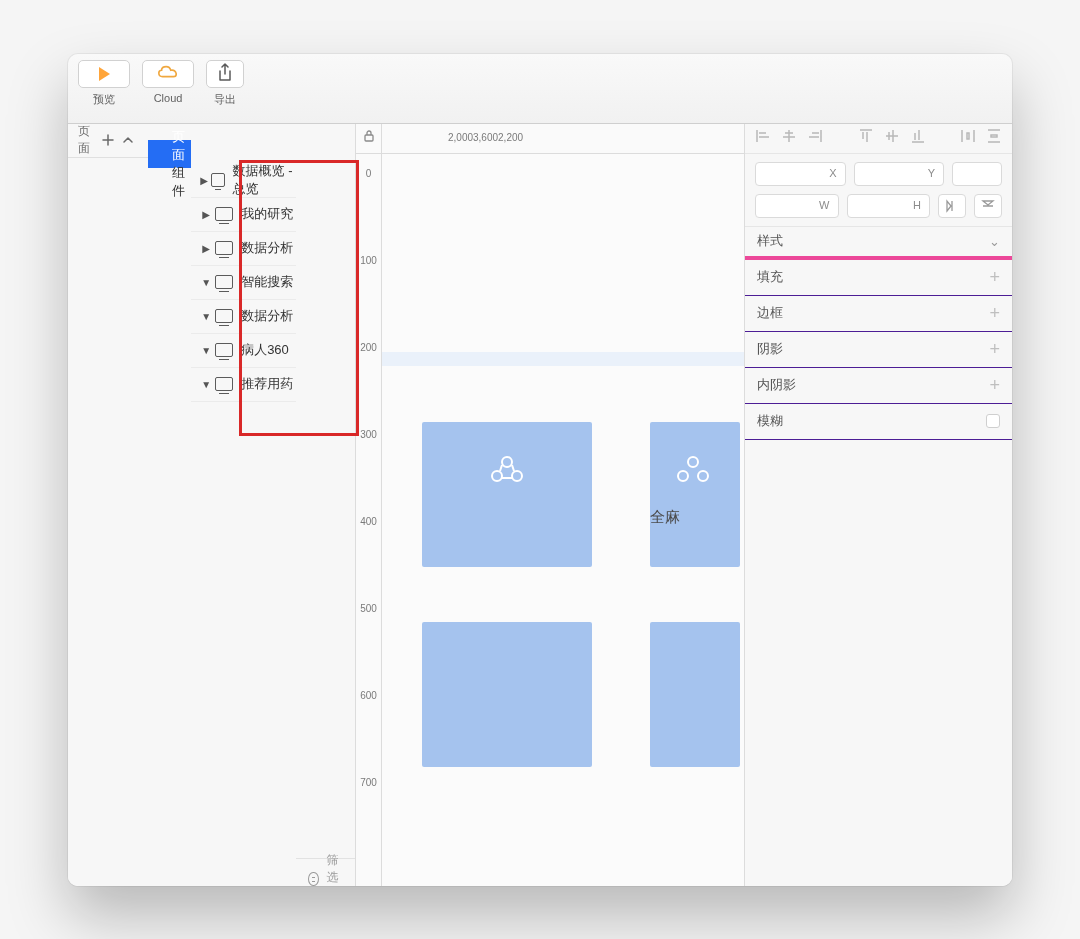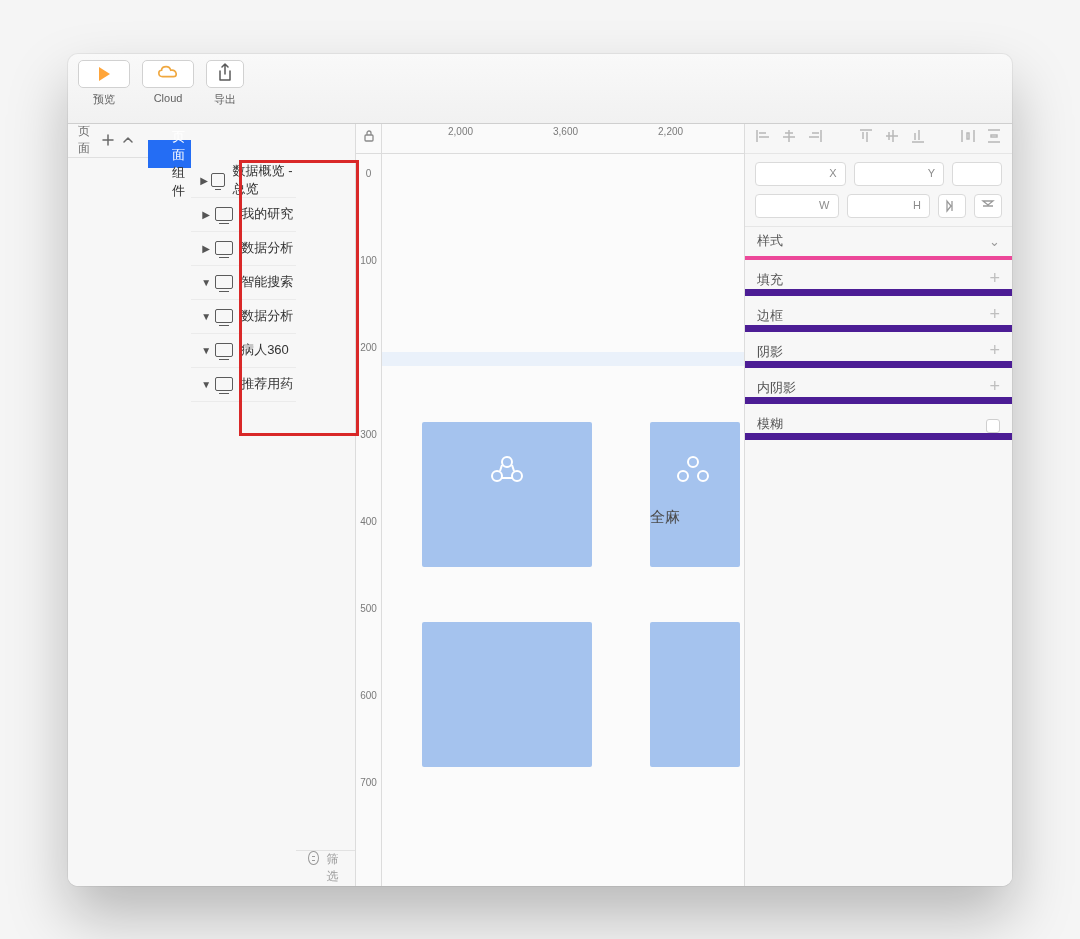--- a/index.html
+++ b/index.html
@@ -80,33 +80,33 @@
   border-bottom:1px solid #ebebeb; cursor:default; position:relative; z-index:2;
 }
 .layer-row .chev { width:14px; text-align:center; color:#555; font-size:10px; margin-right:2px;}
 .artboard-ic { width:18px; height:14px; border:1.5px solid #5b5b5b; border-radius:2px; position:relative; margin-right:8px;}
 .artboard-ic::after { content:""; position:absolute; left:3px; right:3px; bottom:-4px; height:2px; border-bottom:1.5px solid #5b5b5b;}
 .red-box {
   position:absolute; left:48px; top:0px; width:120px; height:276px; border:3px solid #d92828; z-index:5; pointer-events:none;
 }
 
 .lp-filter {
-  margin-top:auto; height:36px; border-top:1px solid #e2e2e2; display:flex; align-items:flex-start; padding:0 12px;
+  margin-top:auto; height:28px; border-top:1px solid #e2e2e2; display:flex; align-items:flex-end; padding:0 12px;
   font-size:12px; color:#9a9a9a; gap:8px;
 }
 .filter-ic { width:14px; height:14px; border:1.5px solid #9a9a9a; border-radius:50%; position:relative;}
 .filter-ic::before,.filter-ic::after{content:"";position:absolute;left:3px;right:3px;height:1px;background:#9a9a9a;}
 .filter-ic::before{top:4px;} .filter-ic::after{top:8px;}
 
 
 .canvas-wrap { flex:1; display:flex; flex-direction:column; min-width:0; background:#fafafa;}
 .ruler-corner { width:26px; height:30px; border-right:1px solid #dcdcdc; border-bottom:1px solid #dcdcdc; display:flex; align-items:center; justify-content:center; color:#8a8a8a;}
 .lock-ic svg{width:12px;height:14px;}
 .top-strip { display:flex; height:30px; }
-.ruler-h { flex:1; border-bottom:1px solid #dcdcdc; display:flex; align-items:flex-end; font-size:10px; color:#7a7a7a; padding-bottom:16px; gap:80px; padding-left:66px;}
+.ruler-h { flex:1; border-bottom:1px solid #dcdcdc; display:flex; align-items:flex-end; font-size:10px; color:#7a7a7a; padding-bottom:10px; padding-left:66px;}
 .ruler-h span{position:relative;}
 .canvas-row { flex:1; display:flex; min-height:0;}
 .ruler-v {
   width:26px; border-right:1px solid #dcdcdc; display:flex; flex-direction:column; align-items:center;
   font-size:10px; color:#7a7a7a; padding-top:14px; gap:76px;
 }
 .ruler-v span { transform:none; }
 .canvas {
   flex:1; position:relative; overflow:hidden; background:#fbfbfb;
 }
@@ -137,21 +137,21 @@
 .coord-in.small{flex:0 0 50px;}
 .fv-btn {
   width:28px; height:24px; border:1px solid #dadada; border-radius:4px; background:#fff; display:flex; align-items:center; justify-content:center; color:#9a9a9a;
 }
 .insp-head {
   height:34px; border-top:1px solid #e6e6e6; border-bottom:4px solid #ec4899;
   display:flex; align-items:center; justify-content:space-between; padding:0 12px;
   font-size:13px; color:#555;
 }
 .insp-row {
-  height:36px; border-bottom:7px solid #4c1d95; display:flex; align-items:flex-end; justify-content:space-between;
+  height:36px; border-bottom:1px solid #4c1d95; display:flex; align-items:center; justify-content:space-between;
   padding:0 12px; font-size:13px; color:#555;
 }
 .plus { color:#bfbfbf; font-size:18px; font-weight:300;}
 .chev-down { color:#9a9a9a; }
 .checkbox { width:14px; height:14px; border:1px solid #cfcfcf; border-radius:3px; background:#fff;}
 </style>
 </head>
 <body>
 
 <div class="window">

